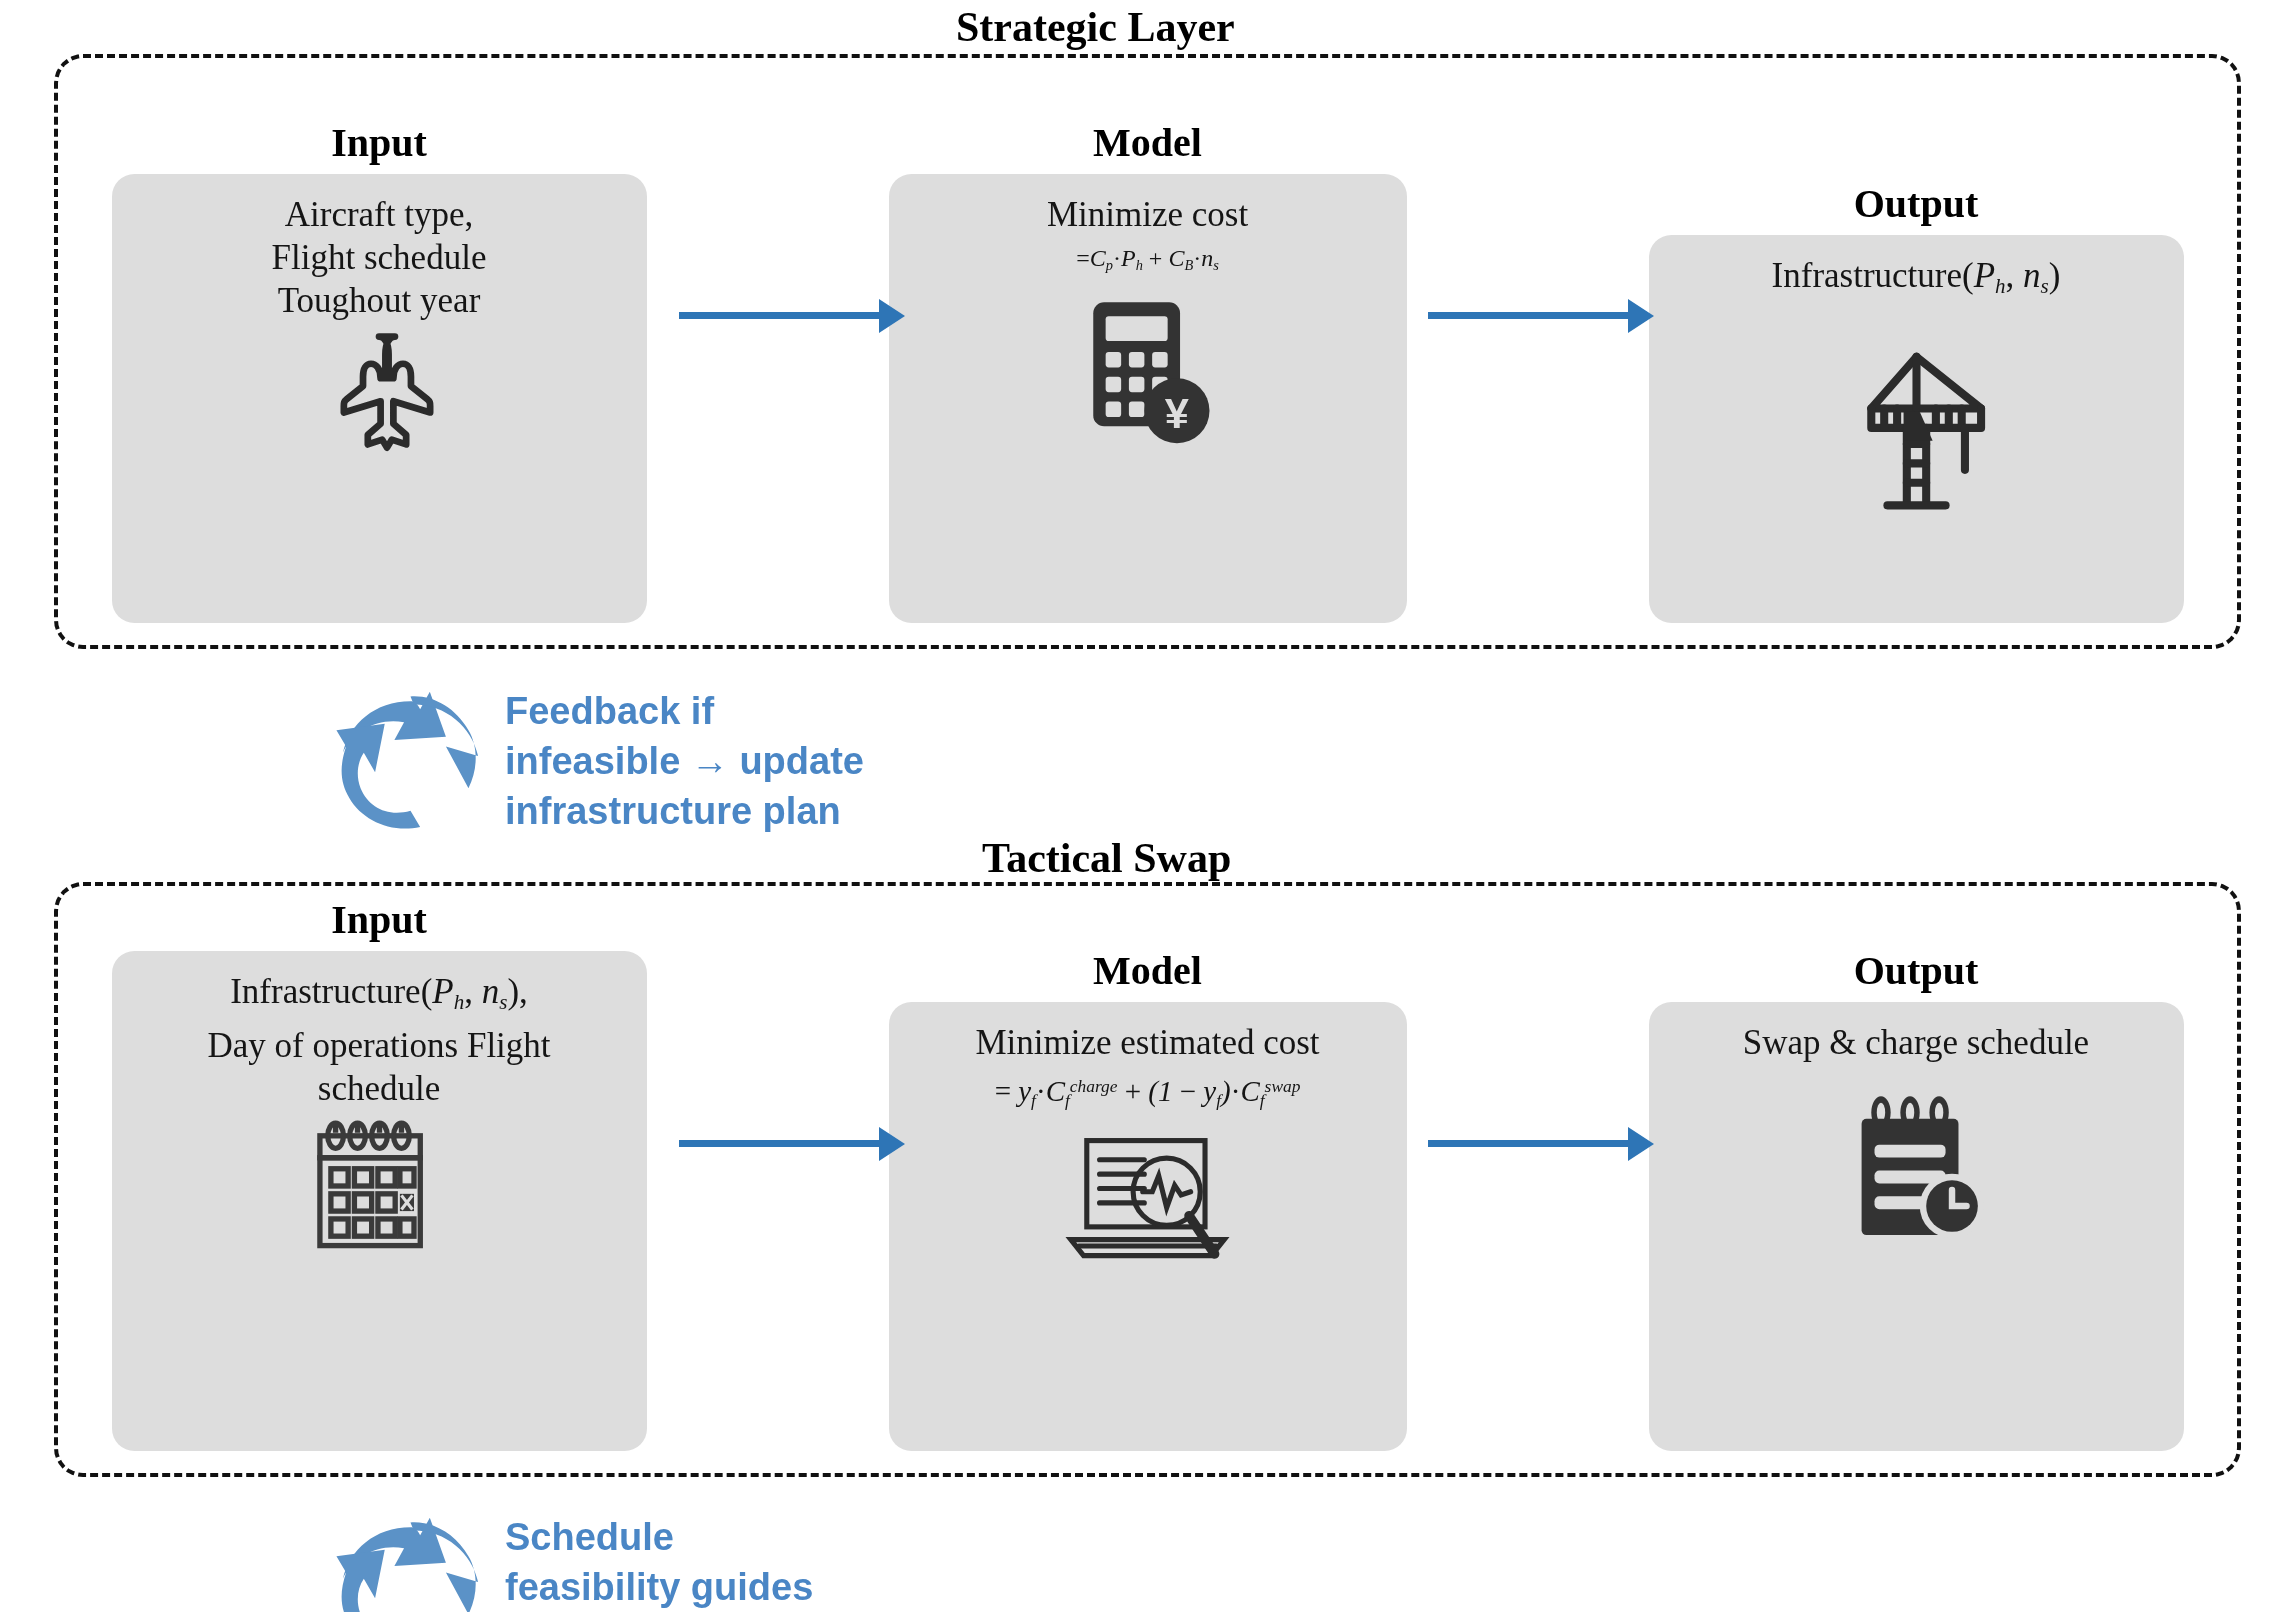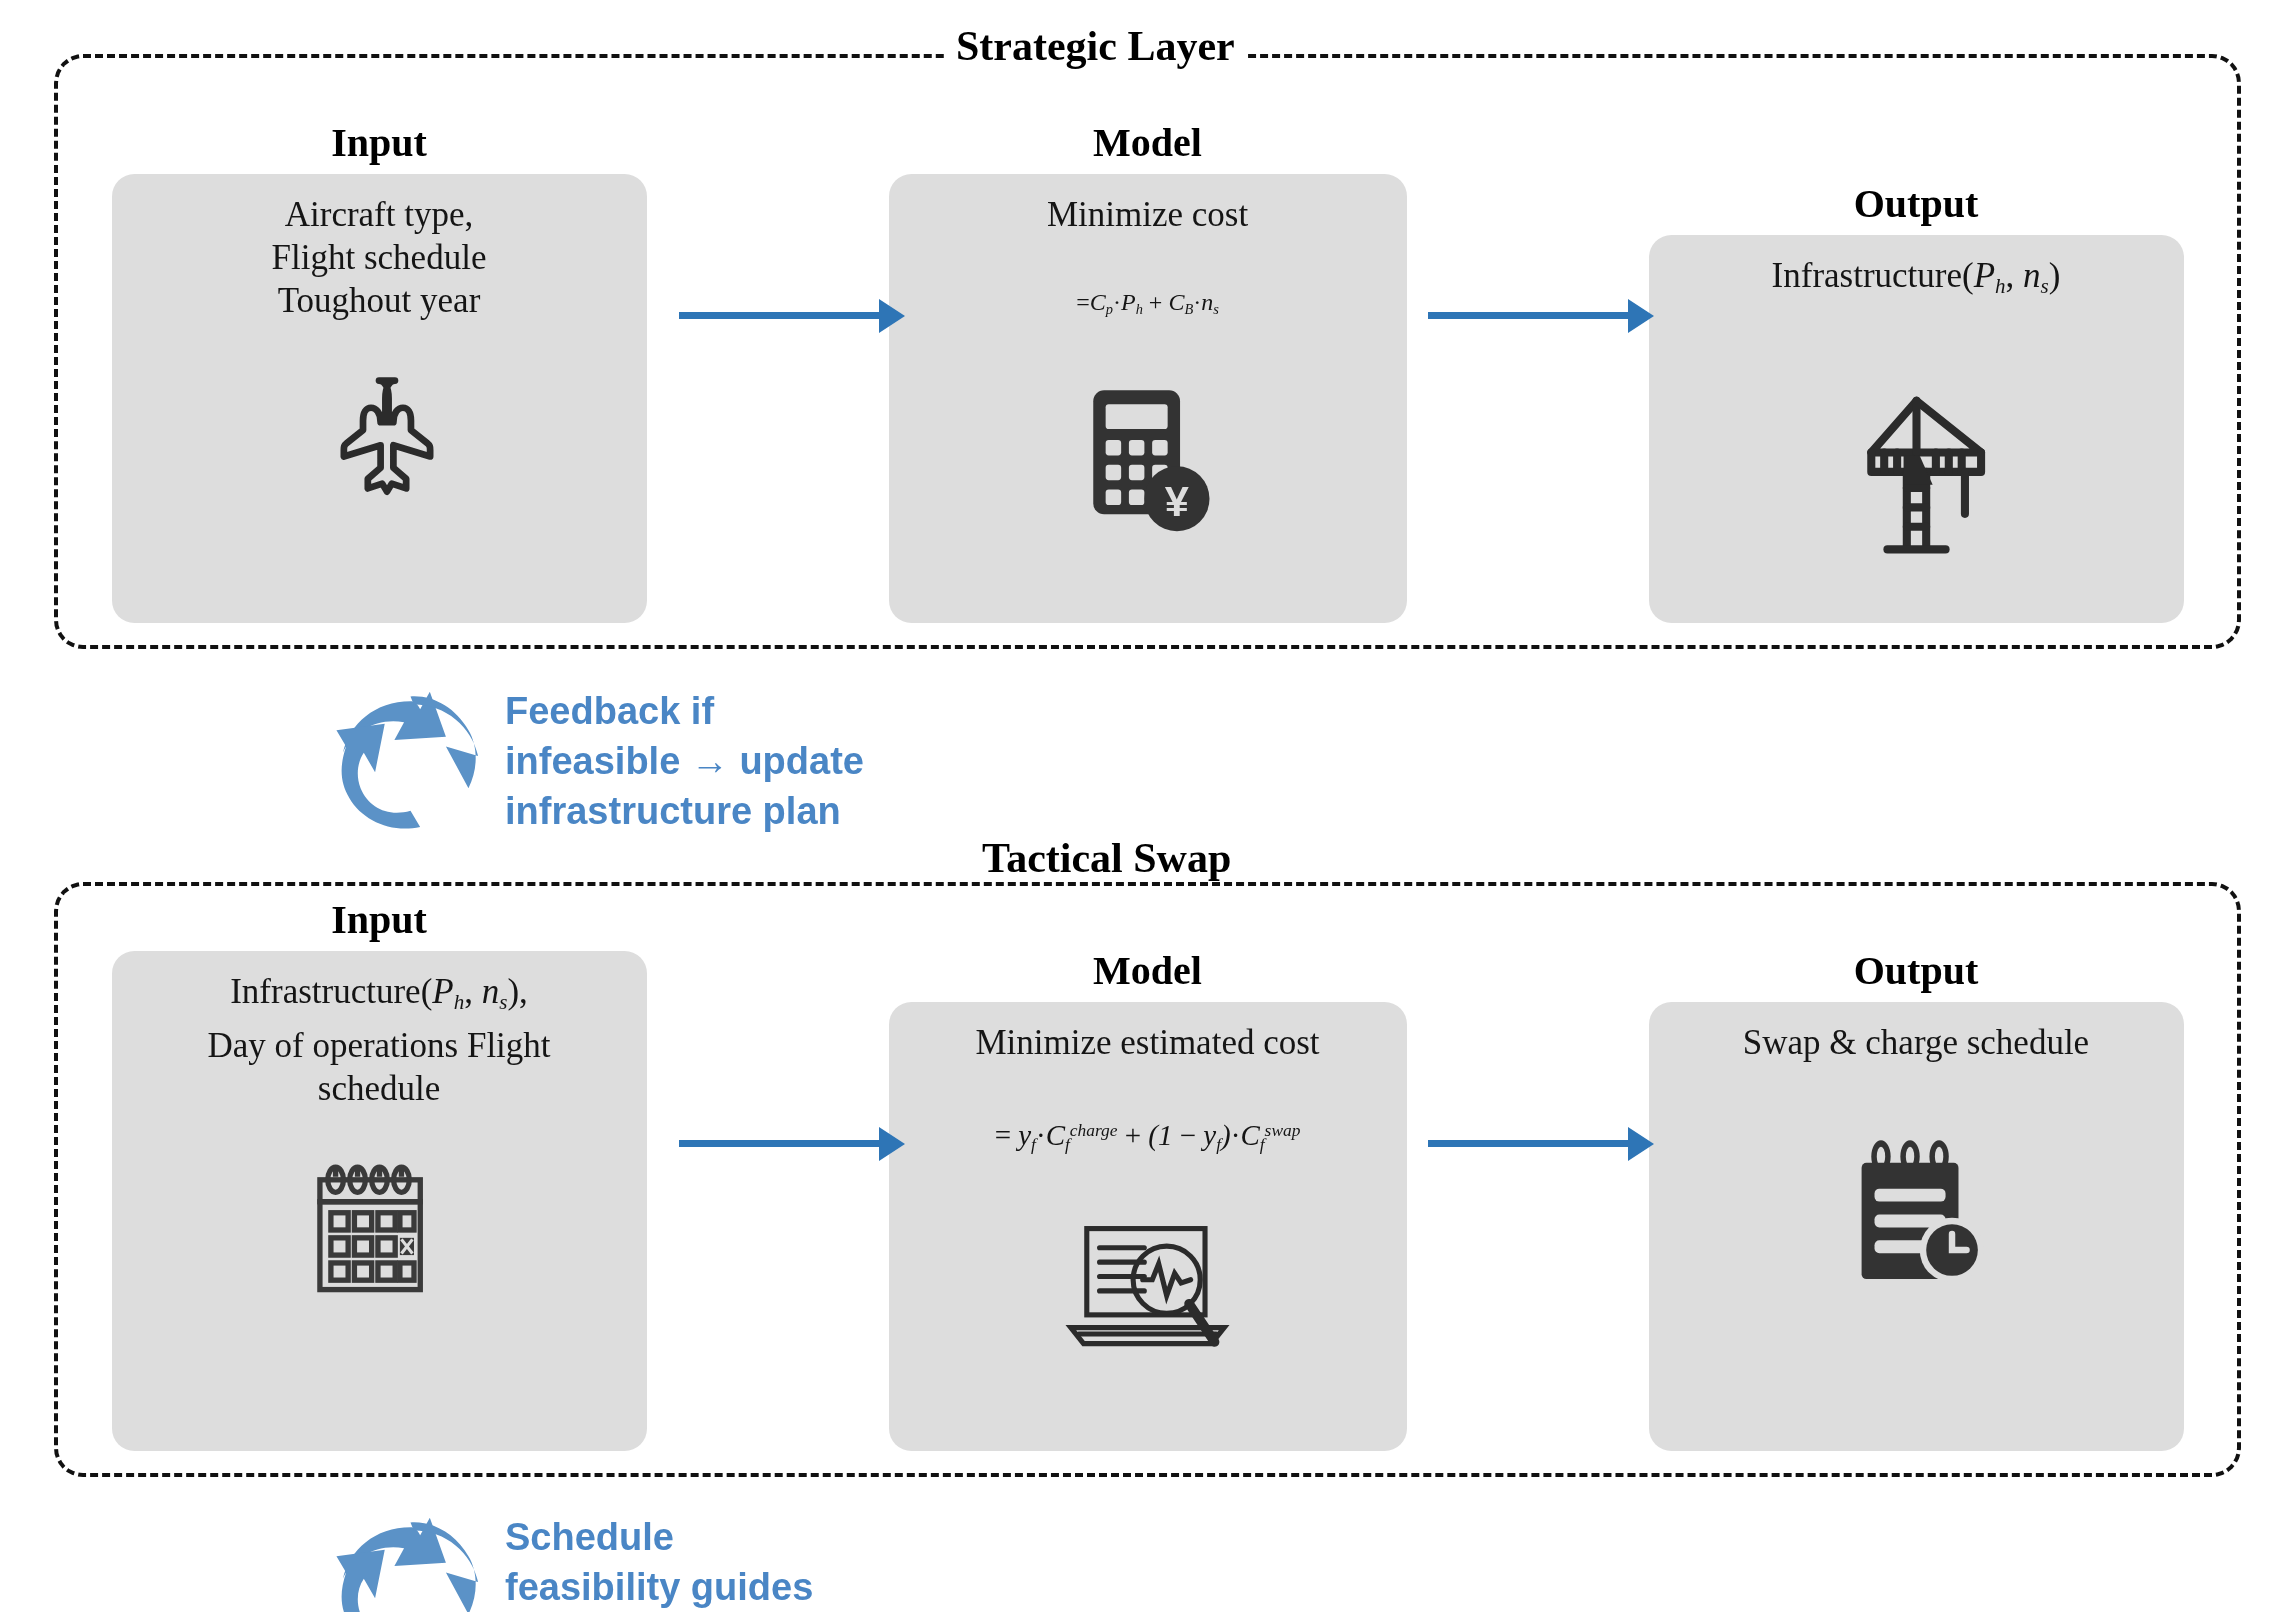--- a/index.html
+++ b/index.html
@@ -69,21 +69,20 @@
   }
   .card {
     background: #dddddd;
     border-radius: 22.4px;
     box-sizing: border-box;
     display: flex;
     flex-direction: column;
     align-items: center;
     justify-content: flex-start;
     padding: 19px 15.5px 15.5px 15.5px;
-    gap: 44px;
   }
   .card-text {
     font-family: "Liberation Serif", serif;
     font-size: 35px;
     line-height: 43px;
     color: #151515;
     text-align: center;
     white-space: pre-line;
   }
   .formula {
@@ -145,21 +144,21 @@
     color: #4a86c5;
     margin-left: 14px;
     white-space: pre-line;
     padding-top: 3.5px;
   }
   .cycle-icon { flex: 0 0 auto; }
 </style>
 </head>
 <body>
 
-<div class="layer-title" style="left:944px; top:22px;">Strategic Layer</div>
+<div class="layer-title" style="left:944px; top:3px;">Strategic Layer</div>
 <div class="layer" id="layer-strategic">
   <div class="columns">
 
     <div class="col" style="width:552px;">
       <div class="col-head">Input</div>
       <div class="card" style="width:535px; height:449px;">
         <div class="card-text">Aircraft type,
 Flight schedule
 Toughout year</div>
         <div class="icon-wrap">

